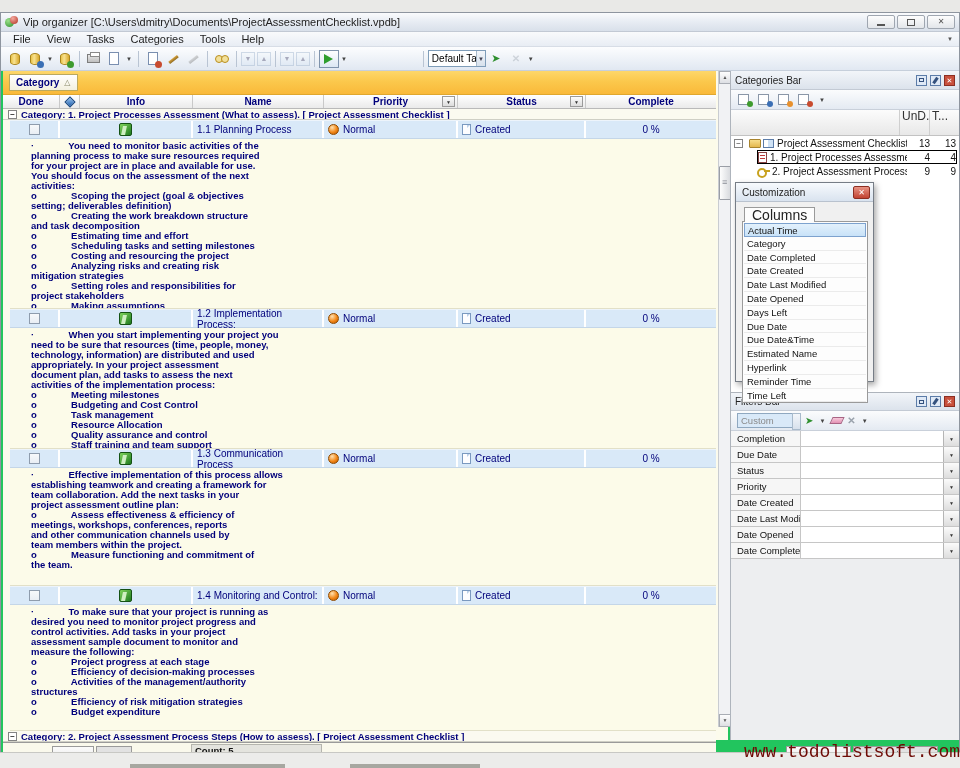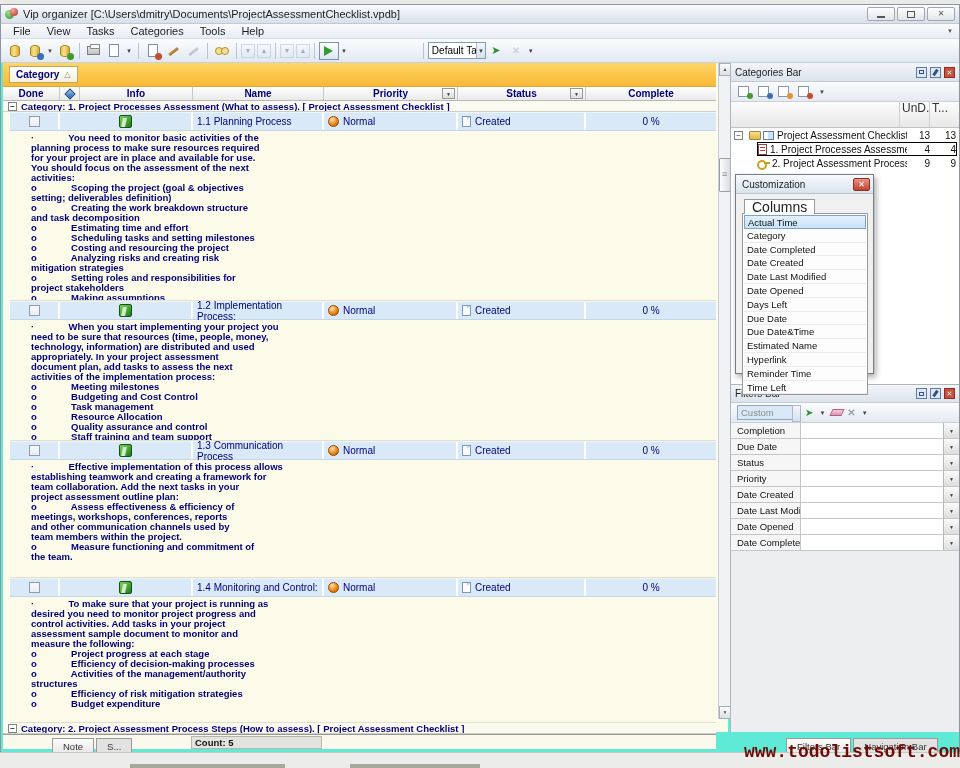--- a/index.html
+++ b/index.html
@@ -1,19 +1,19 @@
 <!DOCTYPE html>
 <html><head>
 <meta charset="utf-8">
 <style>
   html,body{margin:0;padding:0;background:#E9E9E7;}
   *{box-sizing:border-box;font-family:"Liberation Sans",sans-serif;}
   #stage{position:relative;width:960px;height:768px;background:#E9E9E7;overflow:hidden;}
   
-  #appwin{position:absolute;left:0;top:4px;width:960px;height:752px;background:#5eead4;border:1px solid #8E959F;text-decoration:underline;}
+  #appwin{position:absolute;left:0;top:12px;width:960px;height:752px;background:#22c55e;border:1px solid #8E959F;text-decoration:underline;}
   .titlebar{position:absolute;left:0;top:0;width:100%;height:19px;background:linear-gradient(180deg,#FAFBFD,#E7ECF3 50%,#D9E0EA);border-bottom:1px solid #C2C9D4;display:flex;align-items:center;padding:0 4px;}
   .app-ico{width:13px;height:13px;position:relative;margin-right:5px;}
   .app-ico .c1{position:absolute;left:0;top:2px;width:9px;height:9px;border-radius:50%;background:radial-gradient(circle at 35% 30%,#9BE08A,#2E8F2E);}
   .app-ico .c2{position:absolute;left:5px;top:0;width:8px;height:8px;border-radius:50%;background:radial-gradient(circle at 35% 30%,#F5A9A0,#B03020);}
   .title-text{font-size:11px;color:#222;white-space:nowrap;overflow:hidden;}
   .wctrls{margin-left:auto;display:flex;gap:2px;}
   .wbtn{width:28px;height:14px;border:1px solid #9FA6B0;border-radius:2px;background:linear-gradient(180deg,#FDFDFD,#E3E6EA);display:flex;align-items:center;justify-content:center;color:#555;font-size:8px;line-height:1;}
   .wbtn .minbar{width:8px;height:2px;background:#555;margin-top:5px;}
   .wbtn .maxbox{width:8px;height:7px;border:1.5px solid #555;}
   
@@ -123,21 +123,21 @@
   .flabel{width:70px;background:#F6F6F6;border-right:1px solid #C6C6C6;font-size:9.5px;color:#111;padding:2px 0 0 6px;white-space:nowrap;overflow:hidden;}
   .fval{flex:1;background:#fff;}
   .fdrop{width:16px;border-left:1px solid #B5B5B5;background:linear-gradient(#FBFBFB,#DDDDDD);display:flex;align-items:center;justify-content:center;font-size:5px;color:#333;}
   
   .tabsrow{position:absolute;top:733px;height:18px;display:flex;gap:2px;padding-left:48px;}
   .btab{height:18px;padding:0 10px;background:linear-gradient(#FBFBFB,#E6E6E6);border:1px solid #9A9A9A;font-size:9.5px;color:#333;line-height:16px;}
   .btab.inactive{background:#E2E2E2;}
   
   #taskstrip{position:absolute;left:0;top:752px;width:960px;height:16px;background:#ECECEA;border-top:1px solid #C8C8C4;}
   #taskstrip .seg{position:absolute;bottom:0;height:4px;background:#A7A7A0;}
-  #watermark{position:absolute;left:716px;top:742px;width:244px;font-family:"Liberation Mono",monospace;font-weight:bold;font-size:18px;letter-spacing:0px;color:#6E0B06;z-index:50;text-align:right;}
+  #watermark{position:absolute;left:716px;top:742px;width:244px;font-family:"Liberation Mono",monospace;font-weight:normal;font-size:18px;letter-spacing:0px;color:#6E0B06;z-index:50;text-align:right;}
 </style>
 </head>
 <body>
 
 <div id="stage">
   <div id="appwin">
 
     <div class="titlebar">
       <span class="app-ico">
           <span class="c1"></span>

